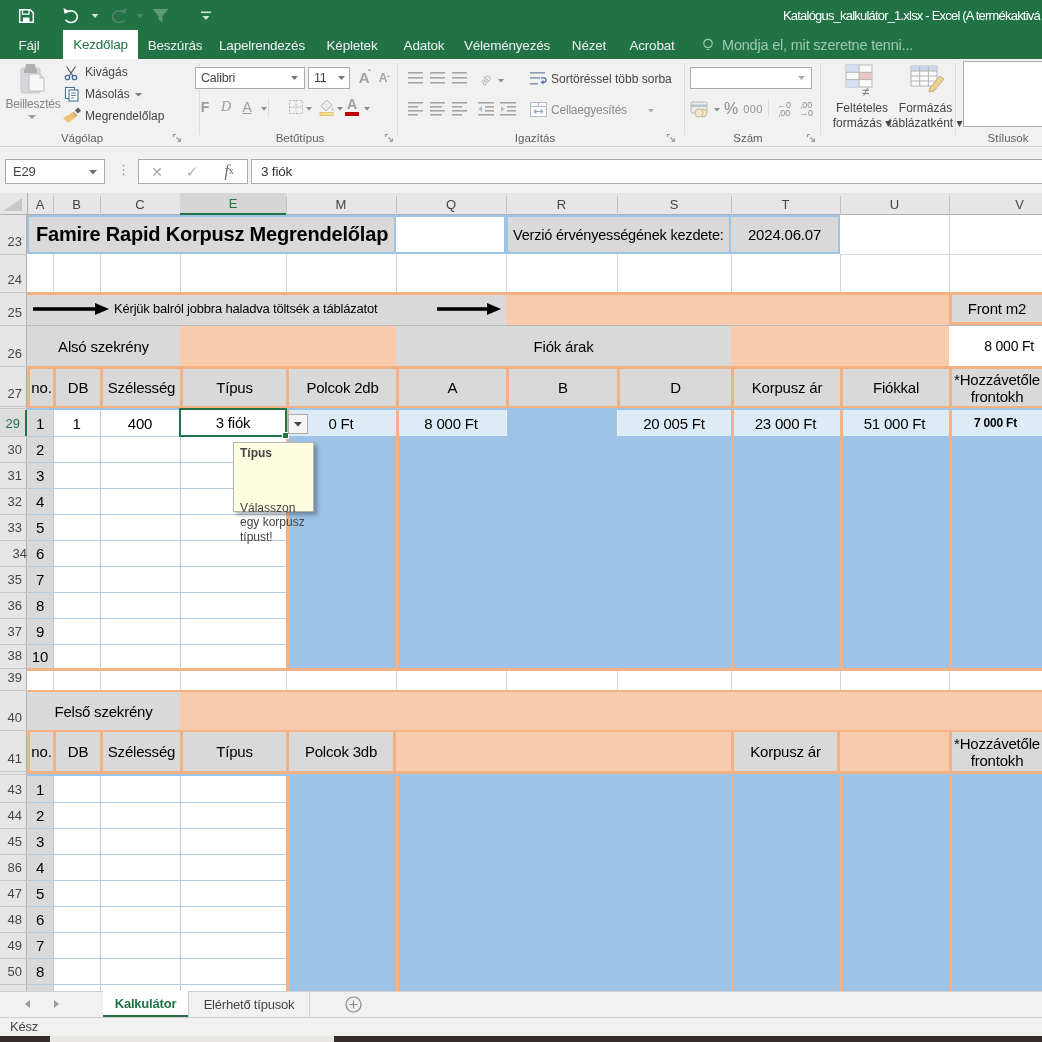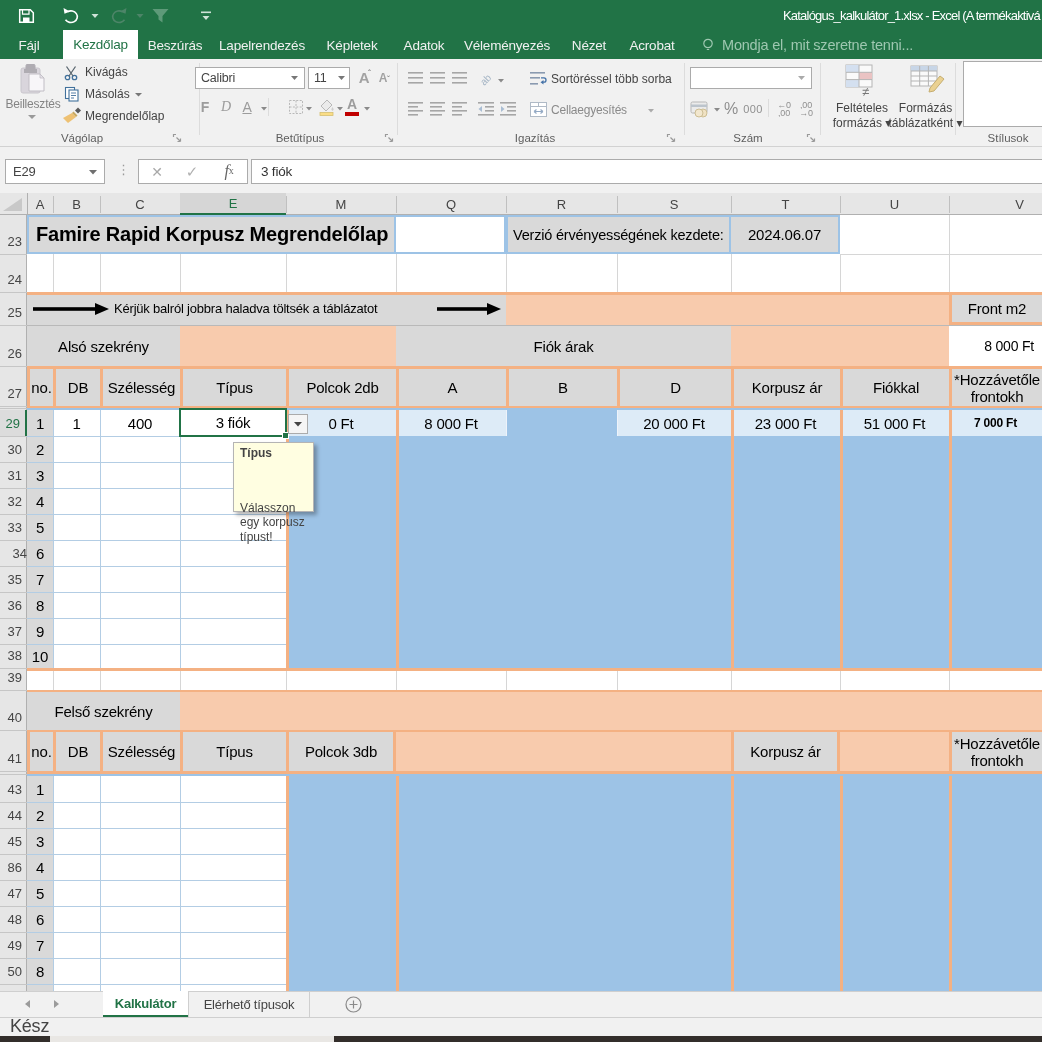--- a/index.html
+++ b/index.html
@@ -482,21 +482,21 @@
 <div class="cell" style="left:27px;top:514px;width:26px;height:26px;font-size:15px;">5</div>
 <div class="cell" style="left:27px;top:540px;width:26px;height:26px;font-size:15px;">6</div>
 <div class="cell" style="left:27px;top:566px;width:26px;height:26px;font-size:15px;">7</div>
 <div class="cell" style="left:27px;top:592px;width:26px;height:26px;font-size:15px;">8</div>
 <div class="cell" style="left:27px;top:618px;width:26px;height:26px;font-size:15px;">9</div>
 <div class="cell" style="left:27px;top:644px;width:26px;height:24px;font-size:15px;">10</div>
 <div class="" style="left:286px;top:436px;width:756px;height:232px;background:#9dc3e6;"></div>
 <div class="cell" style="left:286px;top:410px;width:110px;height:26px;background:#ddebf7;font-size:15px;">0 Ft</div>
 <div class="cell" style="left:396px;top:410px;width:110px;height:26px;background:#ddebf7;font-size:15px;">8 000 Ft</div>
 <div class="cell" style="left:506px;top:410px;width:111px;height:26px;background:#9dc3e6;font-size:15px;"></div>
-<div class="cell" style="left:617px;top:410px;width:114px;height:26px;background:#ddebf7;font-size:15px;">20 000 Ft</div>
+<div class="cell" style="left:617px;top:410px;width:114px;height:26px;background:#ddebf7;font-size:15px;">20 005 Ft</div>
 <div class="cell" style="left:731px;top:410px;width:109px;height:26px;background:#ddebf7;font-size:15px;">23 000 Ft</div>
 <div class="cell" style="left:840px;top:410px;width:109px;height:26px;background:#ddebf7;font-size:15px;">51 000 Ft</div>
 <div class="cell" style="left:949px;top:410px;width:93px;height:26px;background:#ddebf7;font-size:12px;font-weight:bold;">7 000 Ft</div>
 <div class="" style="left:286px;top:410px;width:3px;height:258px;background:#f4b183;"></div>
 <div class="" style="left:396px;top:410px;width:3px;height:258px;background:#f4b183;"></div>
 <div class="" style="left:731px;top:410px;width:3px;height:258px;background:#f4b183;"></div>
 <div class="" style="left:840px;top:410px;width:3px;height:258px;background:#f4b183;"></div>
 <div class="" style="left:949px;top:410px;width:3px;height:258px;background:#f4b183;"></div>
 <div class="" style="left:506px;top:410px;width:1px;height:26px;background:#eef3fa;"></div>
 <div class="" style="left:617px;top:410px;width:1px;height:26px;background:#eef3fa;"></div>
@@ -579,14 +579,14 @@
 <div class="" style="left:188px;top:991px;width:1px;height:26px;background:#cfcfcf;"></div>
 <div class="cell" style="left:189px;top:991px;width:120px;height:26px;color:#444;font-size:13px;">Elérhető típusok</div>
 <div class="" style="left:309px;top:991px;width:1px;height:26px;background:#cfcfcf;"></div>
 <div style="left:345px;top:996px;">
     <svg width="17" height="17">
       <circle cx="8.5" cy="8.5" r="7.5" fill="none" stroke="#8a8a8a" stroke-width="1.2"></circle>
       <path d="M8.5 4.5 v8 M4.5 8.5 h8" stroke="#8a8a8a" stroke-width="1.2"></path>
     </svg>
   </div>
 <div class="" style="left:0px;top:1017px;width:1042px;height:19px;background:#f1f1f1;border-top:1px solid #cfcfcf;"></div>
-<div class="cell" style="left:10px;top:1018px;width:60px;height:17px;color:#444;font-size:18px;justify-content:flex-start;">Kész</div>
+<div class="cell" style="left:10px;top:1018px;width:60px;height:17px;color:#444;font-size:13px;justify-content:flex-start;">Kész</div>
 <div class="" style="left:0px;top:1036px;width:1042px;height:6px;background:#332e2b;"></div>
 <div class="" style="left:50px;top:1036px;width:284px;height:6px;background:#e9e7e4;"></div>
 </body></html>

